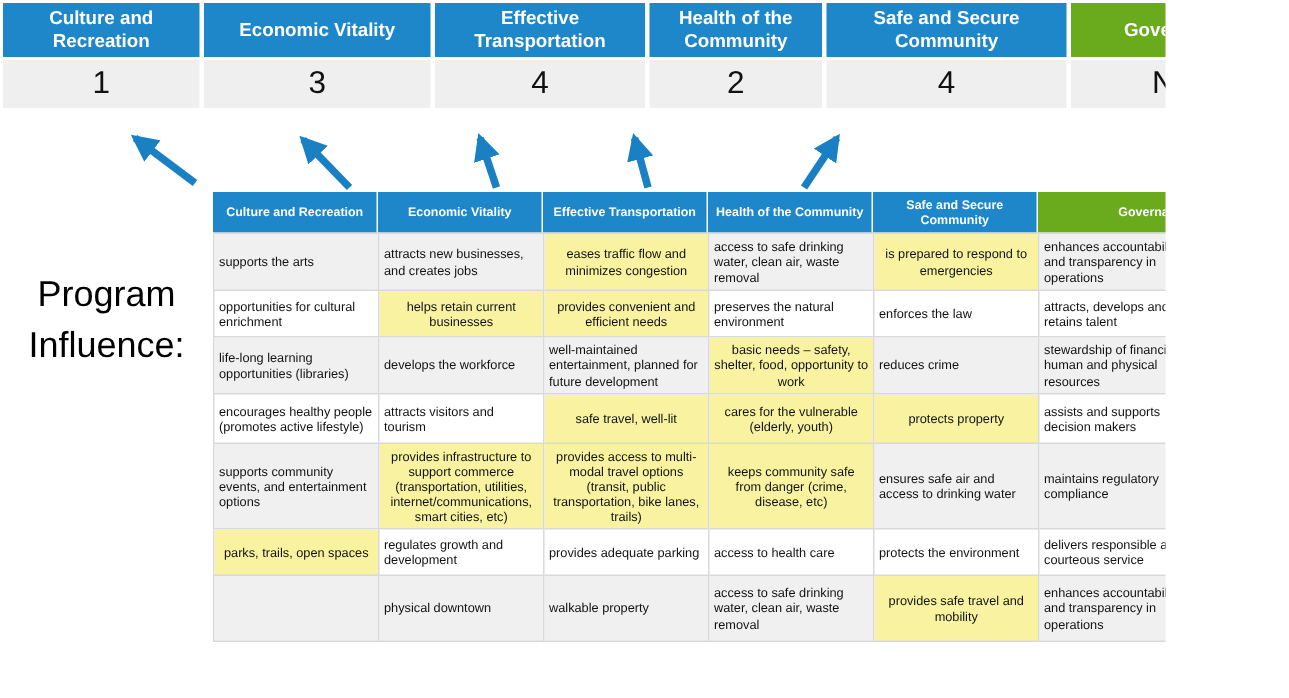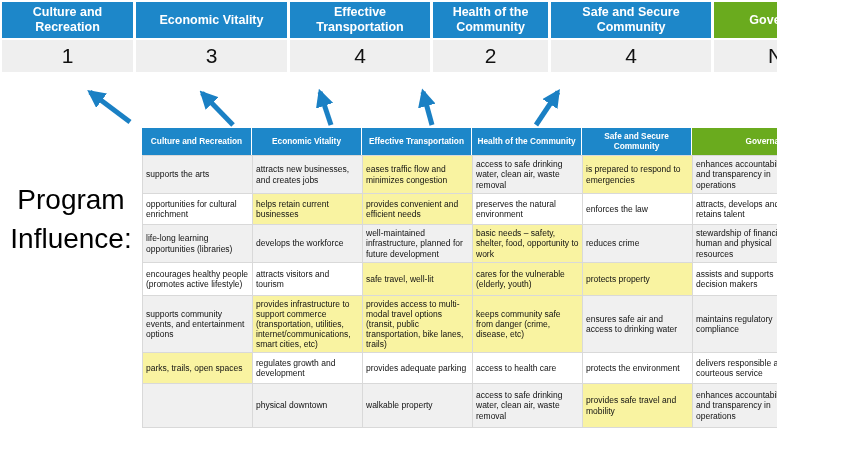--- a/index.html
+++ b/index.html
@@ -23,21 +23,21 @@
     background:#efefef; color:#111; font-size:21px;
   }
   .w0{width:131px}.w1{width:151px}.w2{width:140px}.w3{width:115px}.w4{width:160px}.w5{width:143px}
 
   
   .arrows { position:absolute; left:0; top:0; width:859px; height:465px; pointer-events:none; }
 
   
   .prog-title {
     position:absolute; left:0; top:180px; width:142px;
-    text-align:center; color:#000; font-size:28px; line-height:1.4;
+    text-align:center; color:#000; font-size:24px; line-height:1.4;
   }
   .prog-title span { display:block; }
 
   
   .matrix-head { position:absolute; left:142px; top:128px; display:flex; }
   .mh-cell {
     height:27px; background:#1d87c9; color:#fff; font-weight:bold;
     font-size:8.3px; line-height:1.15; display:flex; align-items:center;
     justify-content:center; text-align:center; padding:0 2px;
     border-right:1px solid #fff; width:110px;
@@ -47,21 +47,21 @@
   .matrix-body {
     position:absolute; left:142px; top:155px;
     border-collapse:collapse; table-layout:fixed; width:663px;
   }
   .matrix-body td {
     border:1px solid #d9d9d9; vertical-align:middle;
     font-size:8.5px; line-height:1.2; color:#111;
     padding:2px 3px; overflow:hidden; background:#fff;
   }
   .matrix-body tr.band td { background:#f0f0f0; }
-  .matrix-body td.hl { background:#f9f3a1 !important; }
+  .matrix-body td.hl { background:#f9f3a1 !important;text-align:center; }
   tr.h38{height:38px} tr.h31{height:31px} tr.h33{height:33px}
   tr.h57{height:57px} tr.h44{height:44px} tr.h35{height:35px}
 </style>
 </head>
 <body>
 
 <div class="page">
 
   <div class="top-band">
     <div class="band-col w0">
@@ -151,21 +151,21 @@
         <td>opportunities for cultural enrichment</td>
         <td class="hl">helps retain current businesses</td>
         <td class="hl">provides convenient and efficient needs</td>
         <td>preserves the natural environment</td>
         <td>enforces the law</td>
         <td>attracts, develops and retains talent</td>
       </tr>
       <tr class="h38 band">
         <td>life-long learning opportunities (libraries)</td>
         <td>develops the workforce</td>
-        <td>well-maintained infrastructure, planned for future development</td>
+        <td>well-maintained entertainment, planned for future development</td>
         <td class="hl">basic needs – safety, shelter, food, opportunity to work</td>
         <td>reduces crime</td>
         <td>stewardship of financial, human and physical resources</td>
       </tr>
       <tr class="h33">
         <td>encourages healthy people (promotes active lifestyle)</td>
         <td>attracts visitors and tourism</td>
         <td class="hl">safe travel, well-lit</td>
         <td class="hl">cares for the vulnerable (elderly, youth)</td>
         <td class="hl">protects property</td>

